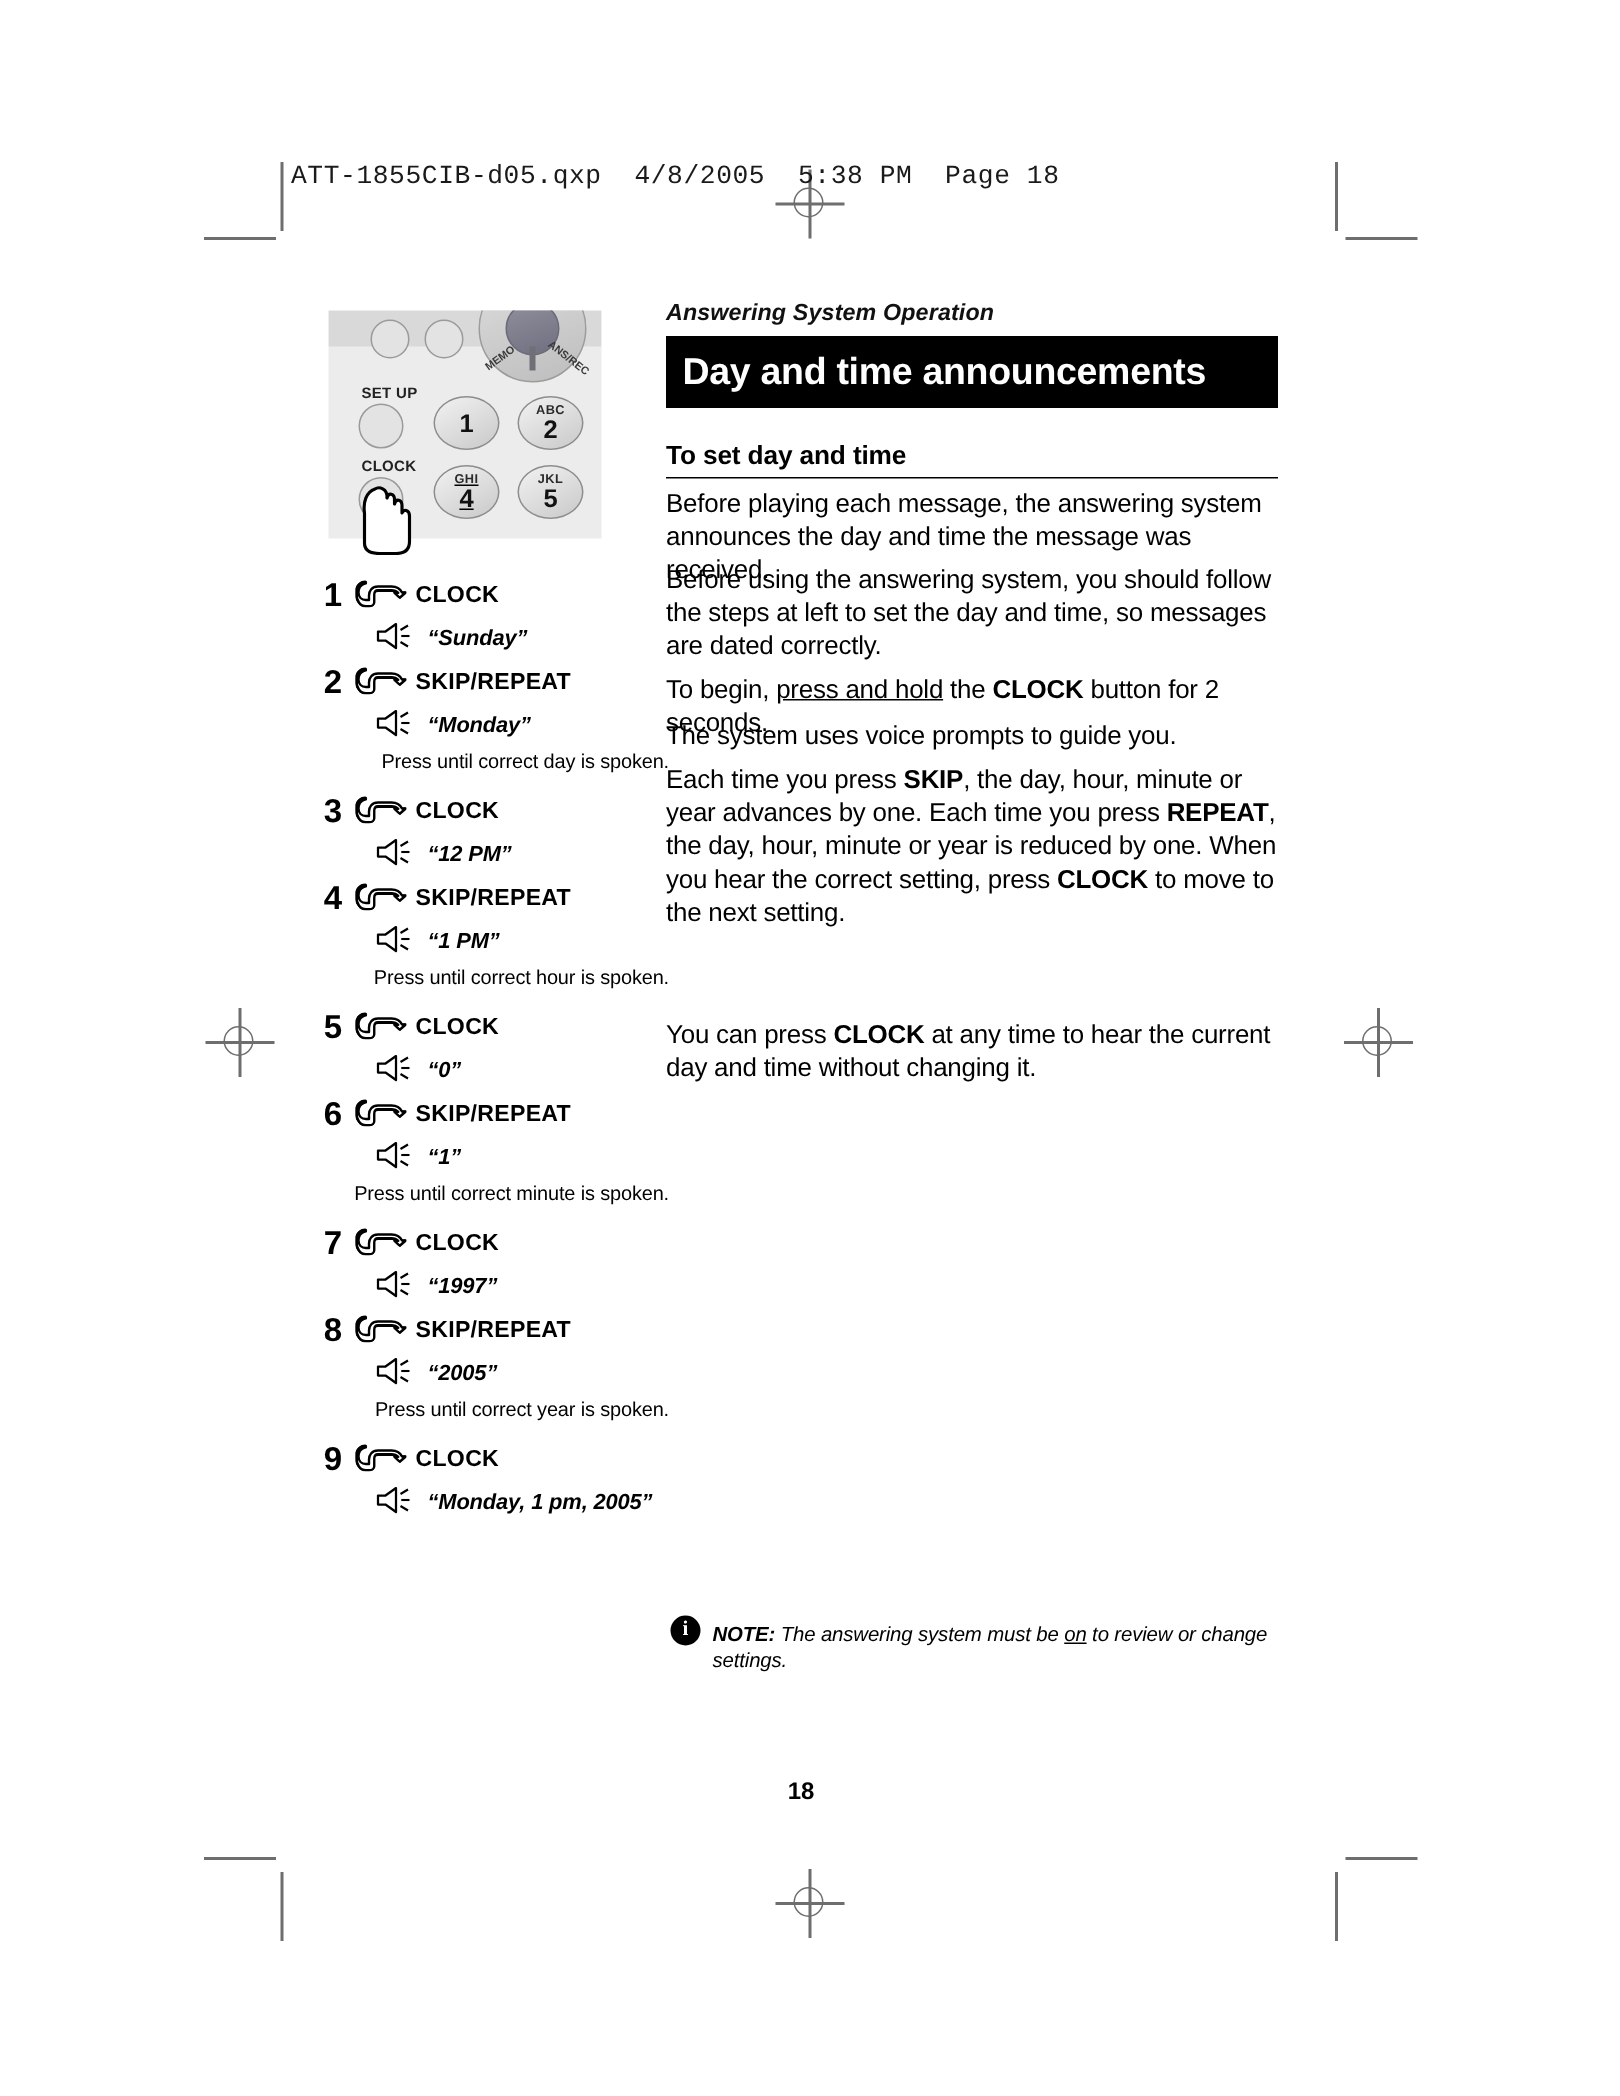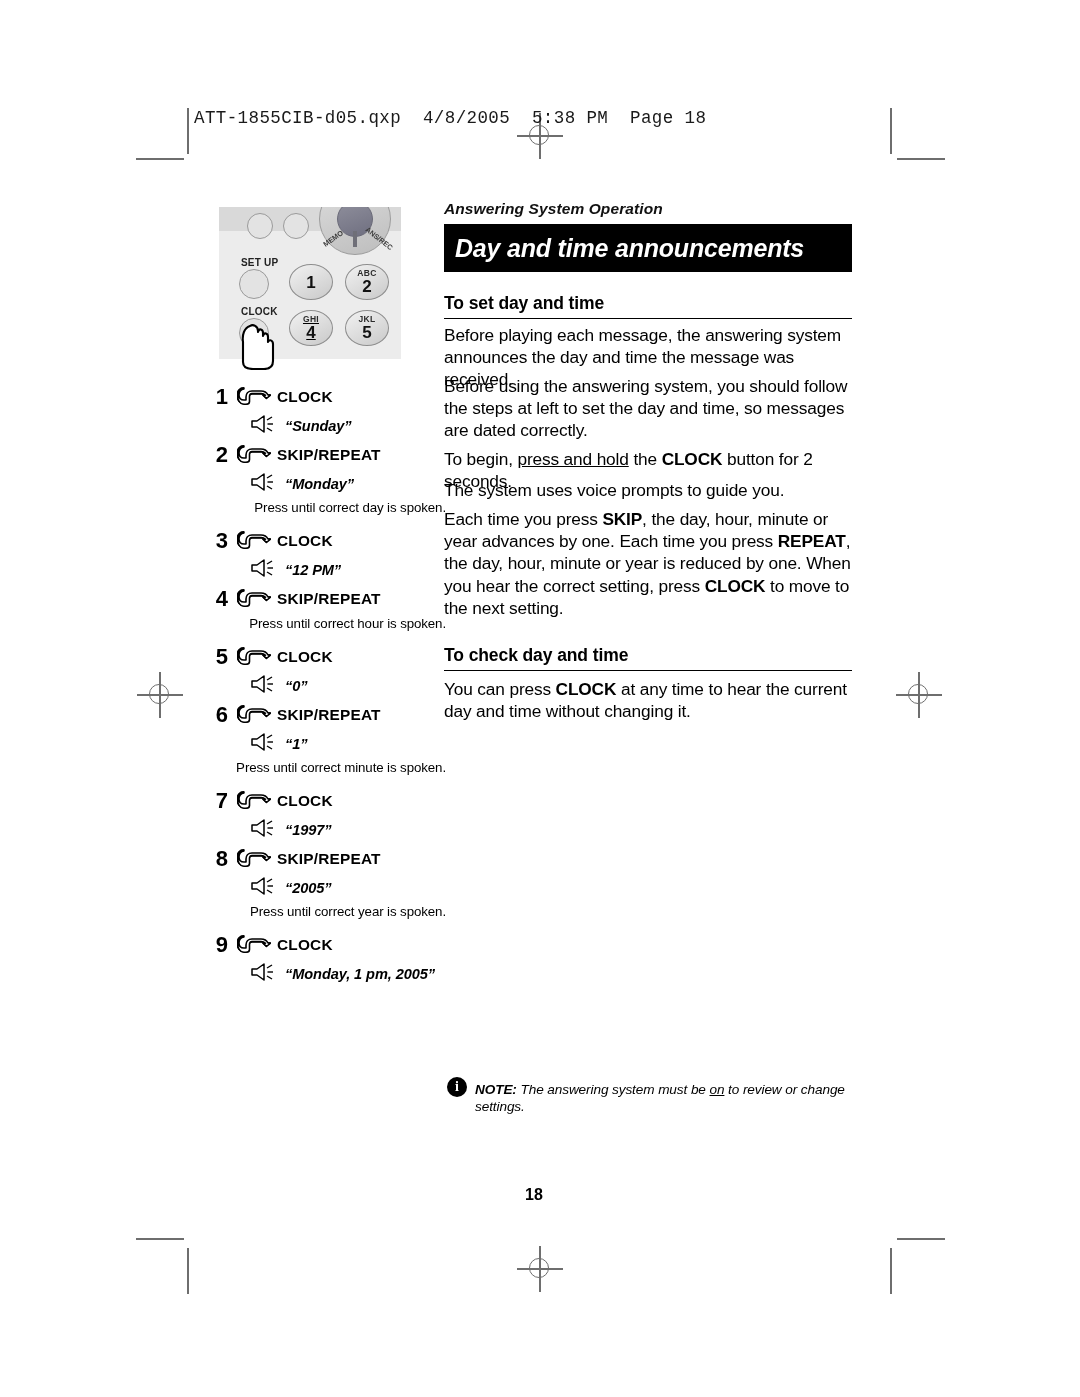--- a/index.html
+++ b/index.html
@@ -56,21 +56,20 @@
     letter-spacing: 0.1px;
   }
 
   .title-bar {
     position: absolute;
     left: 444px; top: 224px;
     width: 408px; height: 48px;
     background: #000000;
     display: flex;
     align-items: center;
-    font-style: italic;
   }
   .title-bar .title-text {
     color: #ffffff;
     font-size: 25px;
     font-weight: bold;
     padding-left: 11px;
     letter-spacing: -0.2px;
   }
 
   .sec-head {
@@ -353,21 +352,20 @@
 
   <div class="para p1">Before playing each message, the answering system announces the day and time the message was received.</div>
   <div class="para p2">Before using the answering system, you should follow the steps at left to set the day and time, so messages are dated correctly.</div>
 
   <div class="para p3"><span>To begin, </span><u>press and hold</u><span> the </span><b>CLOCK</b><span> button for 2 seconds.</span></div>
 
   <div class="para p4">The system uses voice prompts to guide you.</div>
 
   <div class="para p5"><span>Each time you press </span><b>SKIP</b><span>, the day, hour, minute or year advances by one. Each time you press </span><b>REPEAT</b><span>, the day, hour, minute or year is reduced by one. When you hear the correct setting, press </span><b>CLOCK</b><span> to move to the next setting.</span></div>
 
-  <div class="sec-head s2">To check day and time</div>
 
   <div class="para p6"><span>You can press </span><b>CLOCK</b><span> at any time to hear the current day and time without changing it.</span></div>
 
   <div class="note">
     <div class="note-icon">i</div>
     <div class="note-text"><b>NOTE:</b><span> The answering system must be </span><u>on</u><span> to review or change settings.</span></div>
   </div>
 
   <div class="folio">18</div>
 
@@ -425,20 +423,29 @@
         <span class="say-text">“12 PM”</span>
       </div>
       <div class="step-row">
         <span class="step-num">4</span>
         <span class="hand-ic"><svg width="34" height="20" viewBox="0 0 34 20">
             <path d="M7 4 C3 4 1 7 1 10 C1 13 3 16 7 16 L10 16 L10 12 C10 9 12 7 15 7 L24 7 C27 7 29 8 30 10 L33 10 L29 13 L26 10 L29 10 C28 9 26 9 24 9 L15 9 C13 9 12 10 12 12 L12 17 C12 18 11 19 9 19 L7 19 C3 19 0 15 0 10 C0 6 3 3 7 3 Z" fill="#ffffff" stroke="#000000" stroke-width="1.4" stroke-linejoin="round"></path>
             <path d="M6 4 C3 5 2 7 2 10 C2 13 4 15 7 15 L9 15 L9 12 C9 9 11 6 15 6 L24 6 C28 6 30 8 31 10 L33.5 10 L29.5 13.5 L26 10.2 L28.5 10.2 C27.5 9.2 26 8.5 24 8.5 L15 8.5 C13.5 8.5 12.5 9.5 12.5 11.5 L12.5 16.5 C12.5 18 11 19.2 9 19.2 L7 19.2 C3 19.2 0.6 15.5 0.6 10 C0.6 5.6 3 2.8 6.5 2.8 Z" fill="#ffffff" stroke="#000000" stroke-width="1.6" stroke-linejoin="round"></path>
           </svg></span>
         <span class="step-label">SKIP/REPEAT</span>
       </div>
+      <div class="say-row">
+        <span class="spk-ic"><svg width="26" height="20" viewBox="0 0 26 20">
+            <path d="M2 7 L2 13 L7 13 L14 18 L14 2 L7 7 Z" fill="#ffffff" stroke="#000000" stroke-width="1.5" stroke-linejoin="round"></path>
+            <line x1="17" y1="6" x2="22" y2="3" stroke="#000000" stroke-width="1.4"></line>
+            <line x1="17.5" y1="10" x2="23" y2="10" stroke="#000000" stroke-width="1.4"></line>
+            <line x1="17" y1="14" x2="22" y2="17" stroke="#000000" stroke-width="1.4"></line>
+          </svg></span>
+        <span class="say-text">“1 PM”</span>
+      </div>
       <div class="hint-row">Press until correct hour is spoken.</div>
       <div class="step-row">
         <span class="step-num">5</span>
         <span class="hand-ic"><svg width="34" height="20" viewBox="0 0 34 20">
             <path d="M7 4 C3 4 1 7 1 10 C1 13 3 16 7 16 L10 16 L10 12 C10 9 12 7 15 7 L24 7 C27 7 29 8 30 10 L33 10 L29 13 L26 10 L29 10 C28 9 26 9 24 9 L15 9 C13 9 12 10 12 12 L12 17 C12 18 11 19 9 19 L7 19 C3 19 0 15 0 10 C0 6 3 3 7 3 Z" fill="#ffffff" stroke="#000000" stroke-width="1.4" stroke-linejoin="round"></path>
             <path d="M6 4 C3 5 2 7 2 10 C2 13 4 15 7 15 L9 15 L9 12 C9 9 11 6 15 6 L24 6 C28 6 30 8 31 10 L33.5 10 L29.5 13.5 L26 10.2 L28.5 10.2 C27.5 9.2 26 8.5 24 8.5 L15 8.5 C13.5 8.5 12.5 9.5 12.5 11.5 L12.5 16.5 C12.5 18 11 19.2 9 19.2 L7 19.2 C3 19.2 0.6 15.5 0.6 10 C0.6 5.6 3 2.8 6.5 2.8 Z" fill="#ffffff" stroke="#000000" stroke-width="1.6" stroke-linejoin="round"></path>
           </svg></span>
         <span class="step-label">CLOCK</span>
       </div>
       <div class="say-row">

